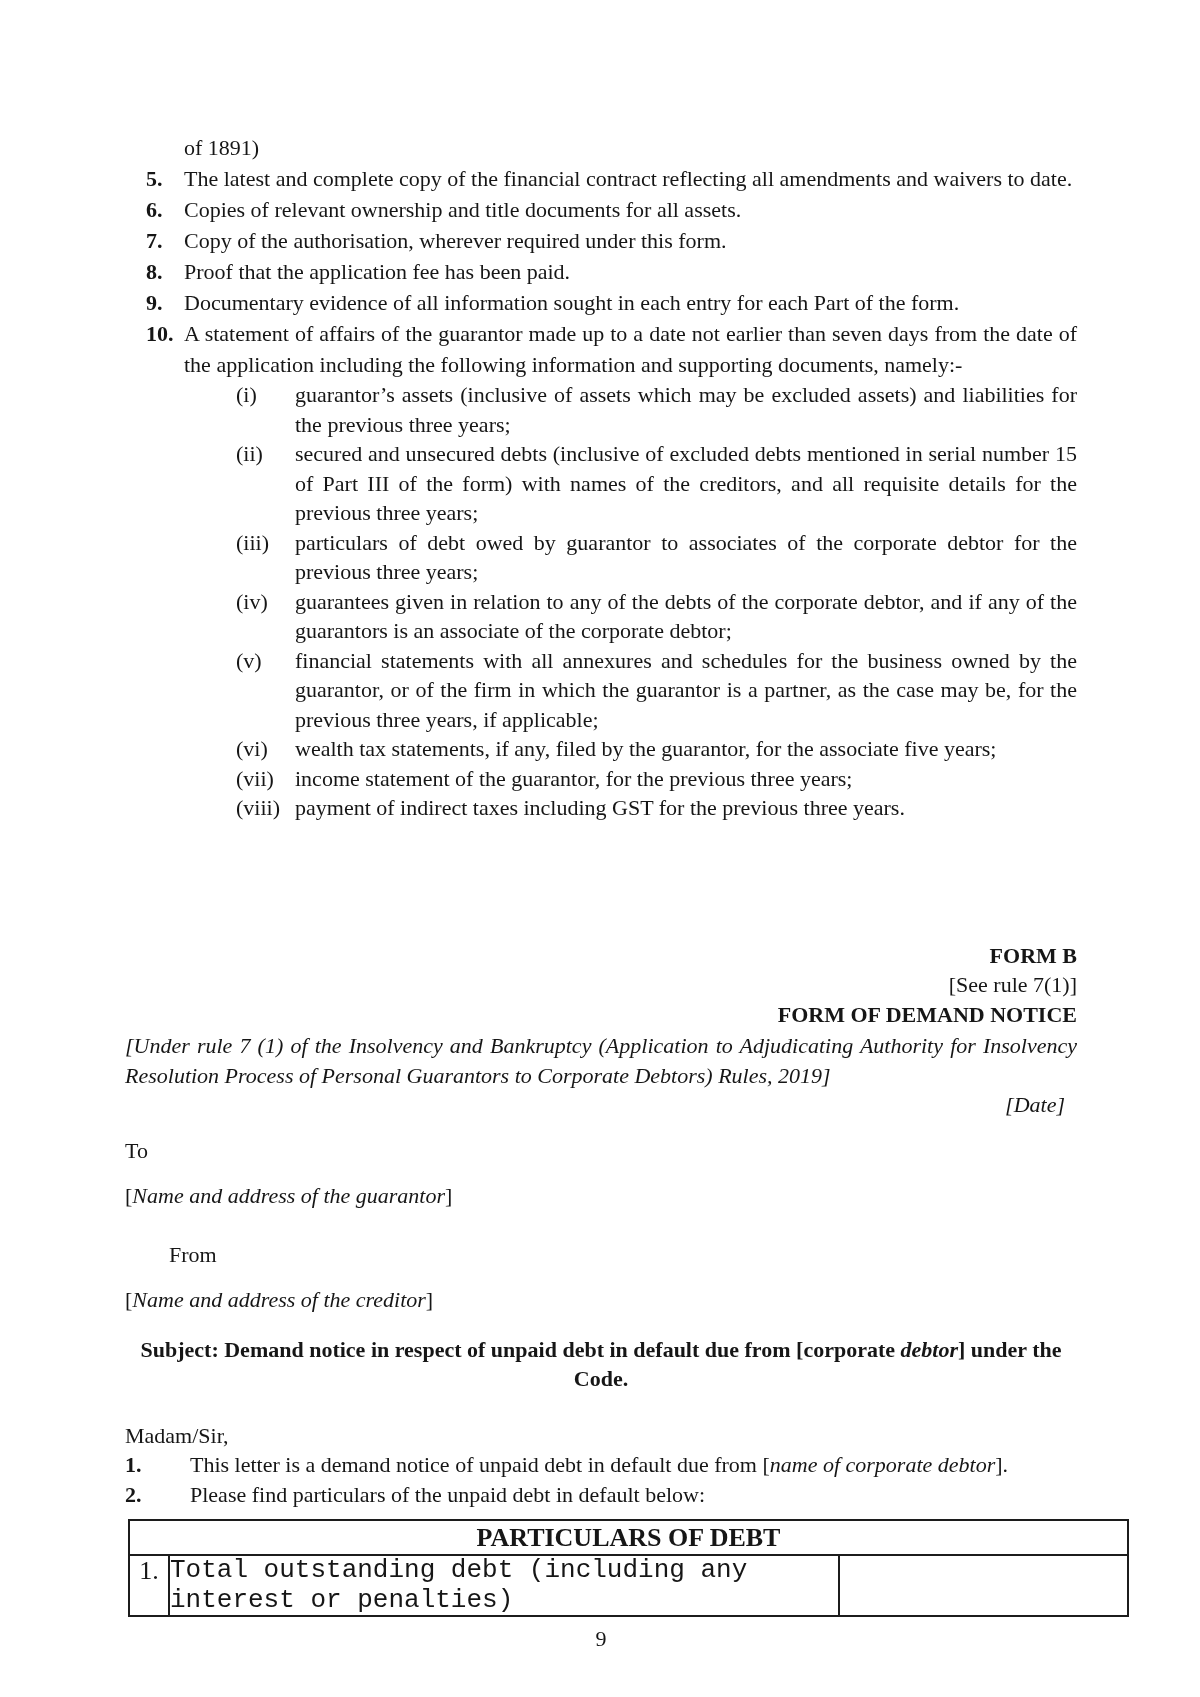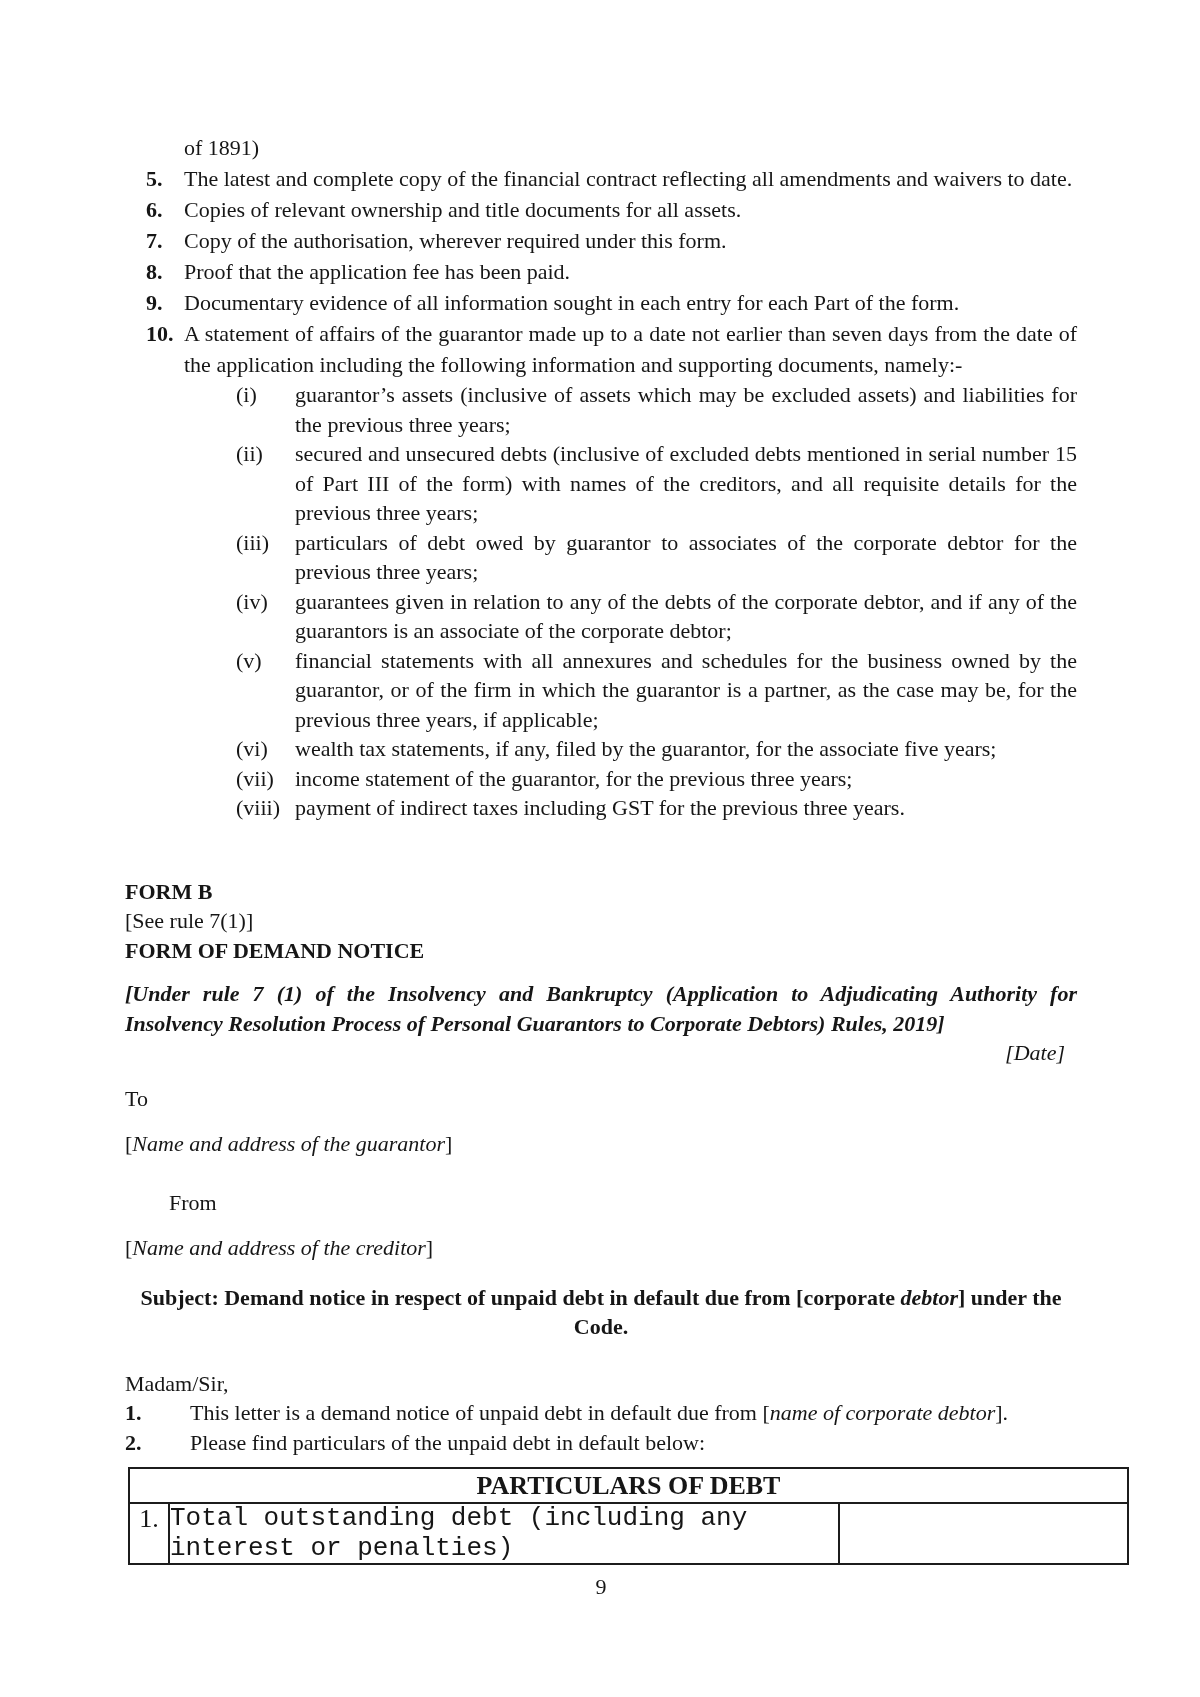--- a/index.html
+++ b/index.html
@@ -10,25 +10,25 @@
   .cont{margin-left:59px;line-height:31px;}
   
   .mrow{display:flex;margin-left:21px;line-height:31px;}
   .mrow .num{flex:0 0 38px;font-weight:bold;}
   .mrow .txt{flex:1;text-align:justify;}
   
   .srow{display:flex;margin-left:111px;line-height:29.5px;}
   .srow .marker{flex:0 0 59px;}
   .srow .txt{flex:1;text-align:justify;}
   
-  .form-head{margin-top:54px;text-align:left;line-height:29.5px;}
+  .form-head{margin-top:118px;text-align:right;line-height:29.5px;}
   .b{font-weight:bold;}
   .i{font-style:italic;text-align:center;}
   .bi{font-weight:bold;font-style:italic;}
-  .citation{margin-top:14px;text-align:justify;font-weight:bold;font-style:italic;line-height:29.5px;}
+  .citation{margin-top:2px;text-align:justify;font-weight:normal;font-style:italic;line-height:29.5px;}
   .date-line{text-align:right;font-style:italic;padding-right:12px;line-height:29.5px;}
   .plain{line-height:29.5px;margin-top:16px;}
   .addr .br{font-style:normal;}
   .from-label{margin-top:29px;margin-left:44px;}
   .subject{margin:20px 0 0 0;font-weight:bold;line-height:29.5px;text-align:center;}
   .salutation{margin-top:27px;line-height:29.5px;}
   .prow{display:flex;line-height:29.5px;}
   .prow .pnum{flex:0 0 65px;font-weight:bold;}
   .prow .ptxt{flex:1;}
   

